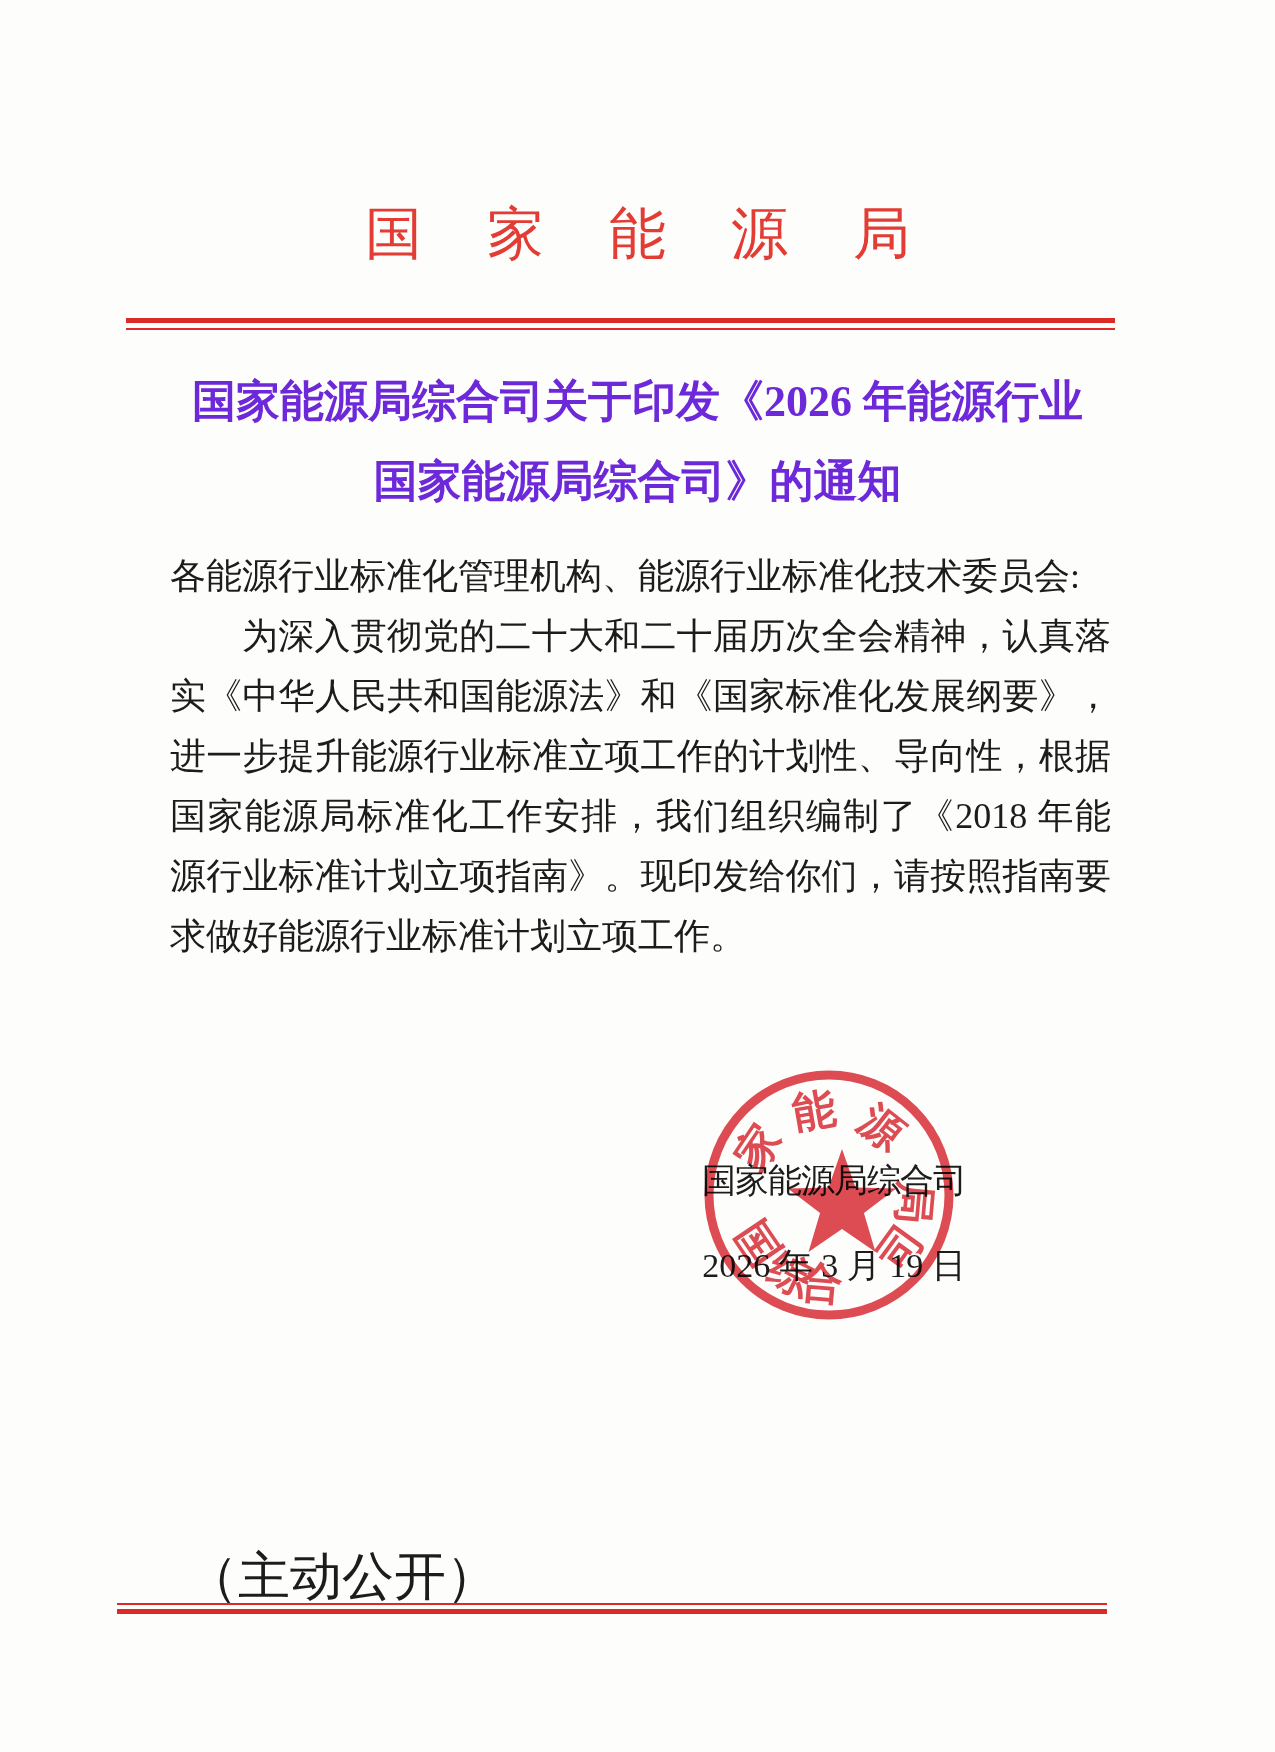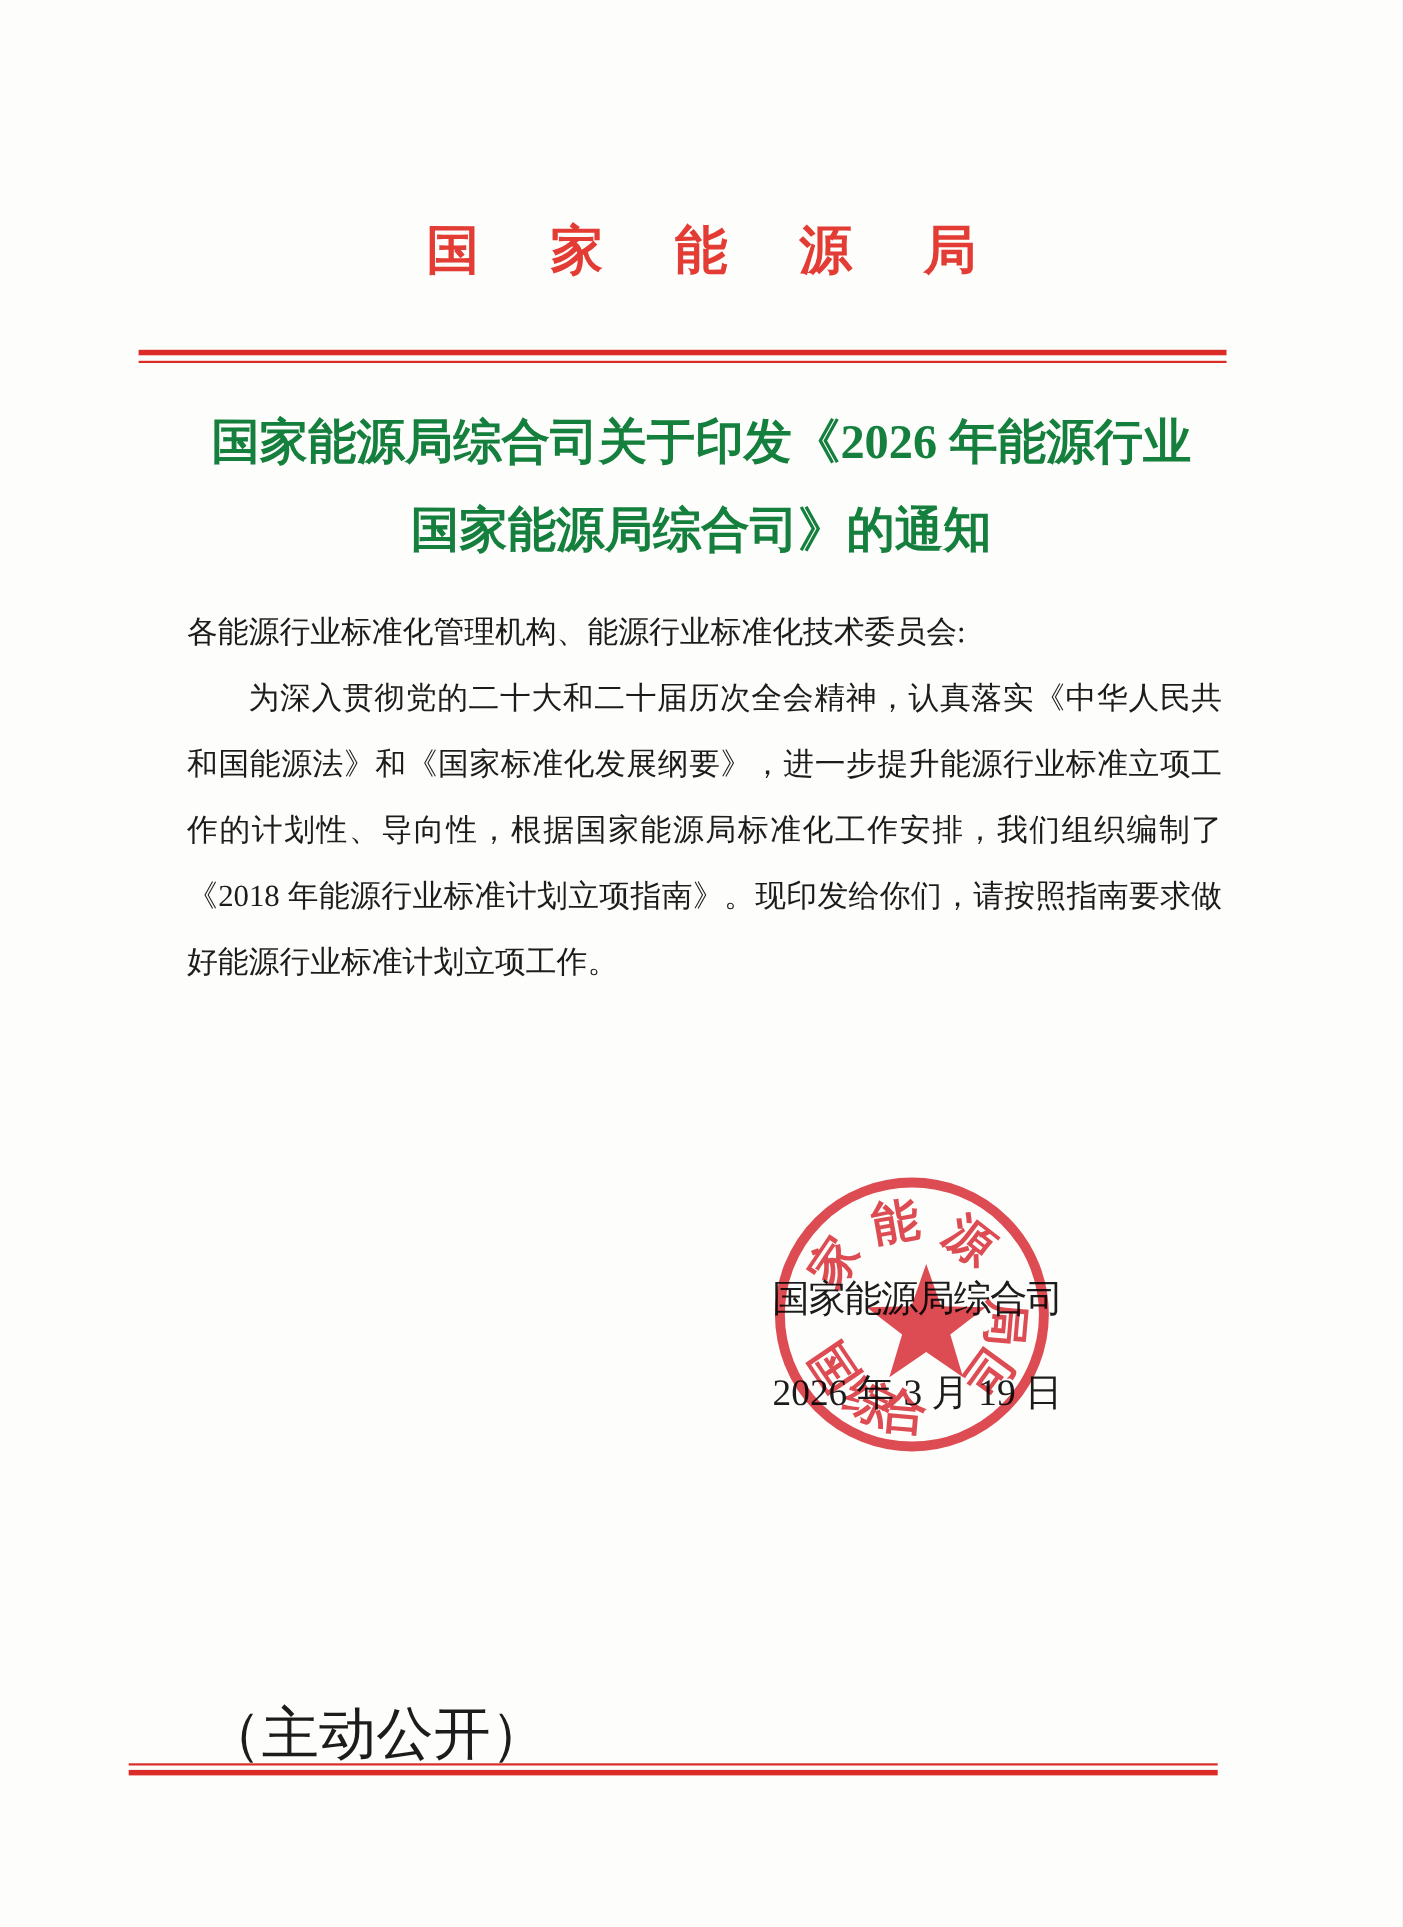--- a/index.html
+++ b/index.html
@@ -20,44 +20,44 @@
     color:var(--text-black);
     overflow:hidden;
   }
   
   .agency-header{
     position:absolute;top:205px;left:0;width:100%;
     text-align:center;
   }
   .agency-header span{
     display:inline-block;
-    font-size:48px;font-weight:700;line-height:1;
+    font-size:57px;font-weight:400;line-height:1;
     color:var(--header-red);
     letter-spacing:65px;margin-right:-65px;
     white-space:nowrap;
   }
   
   .rule{position:absolute;}
   .rule-top{top:318px;left:126px;width:989px;}
   .rule-top .bar-thick{height:5px;background:var(--rule-red);}
   .rule-top .bar-thin{height:2px;background:var(--rule-red);margin-top:5px;}
   .rule-bottom{top:1603px;left:117px;width:990px;}
   .rule-bottom .bar-thin{height:2px;background:var(--rule-red);}
   .rule-bottom .bar-thick{height:5px;background:var(--rule-red);margin-top:4px;}
   
   .doc-title{
     position:absolute;top:362px;left:0;width:100%;
     text-align:center;
     font-size:44px;font-weight:700;line-height:80px;
-    color:#15803d;
+    color:#6d28d9;
   }
   
   .doc-body{
     position:absolute;top:546px;left:170px;width:941px;
-    font-size:28px;line-height:60px;
+    font-size:36px;line-height:60px;
     text-align:justify;
   }
   .doc-body .salutation{text-indent:0;}
   .doc-body .paragraph{text-indent:2em;}
   
   .signature-name{
     position:absolute;top:1158px;left:698px;width:272px;
     font-size:34px;letter-spacing:-1px;text-align:center;
     white-space:nowrap;
   }

